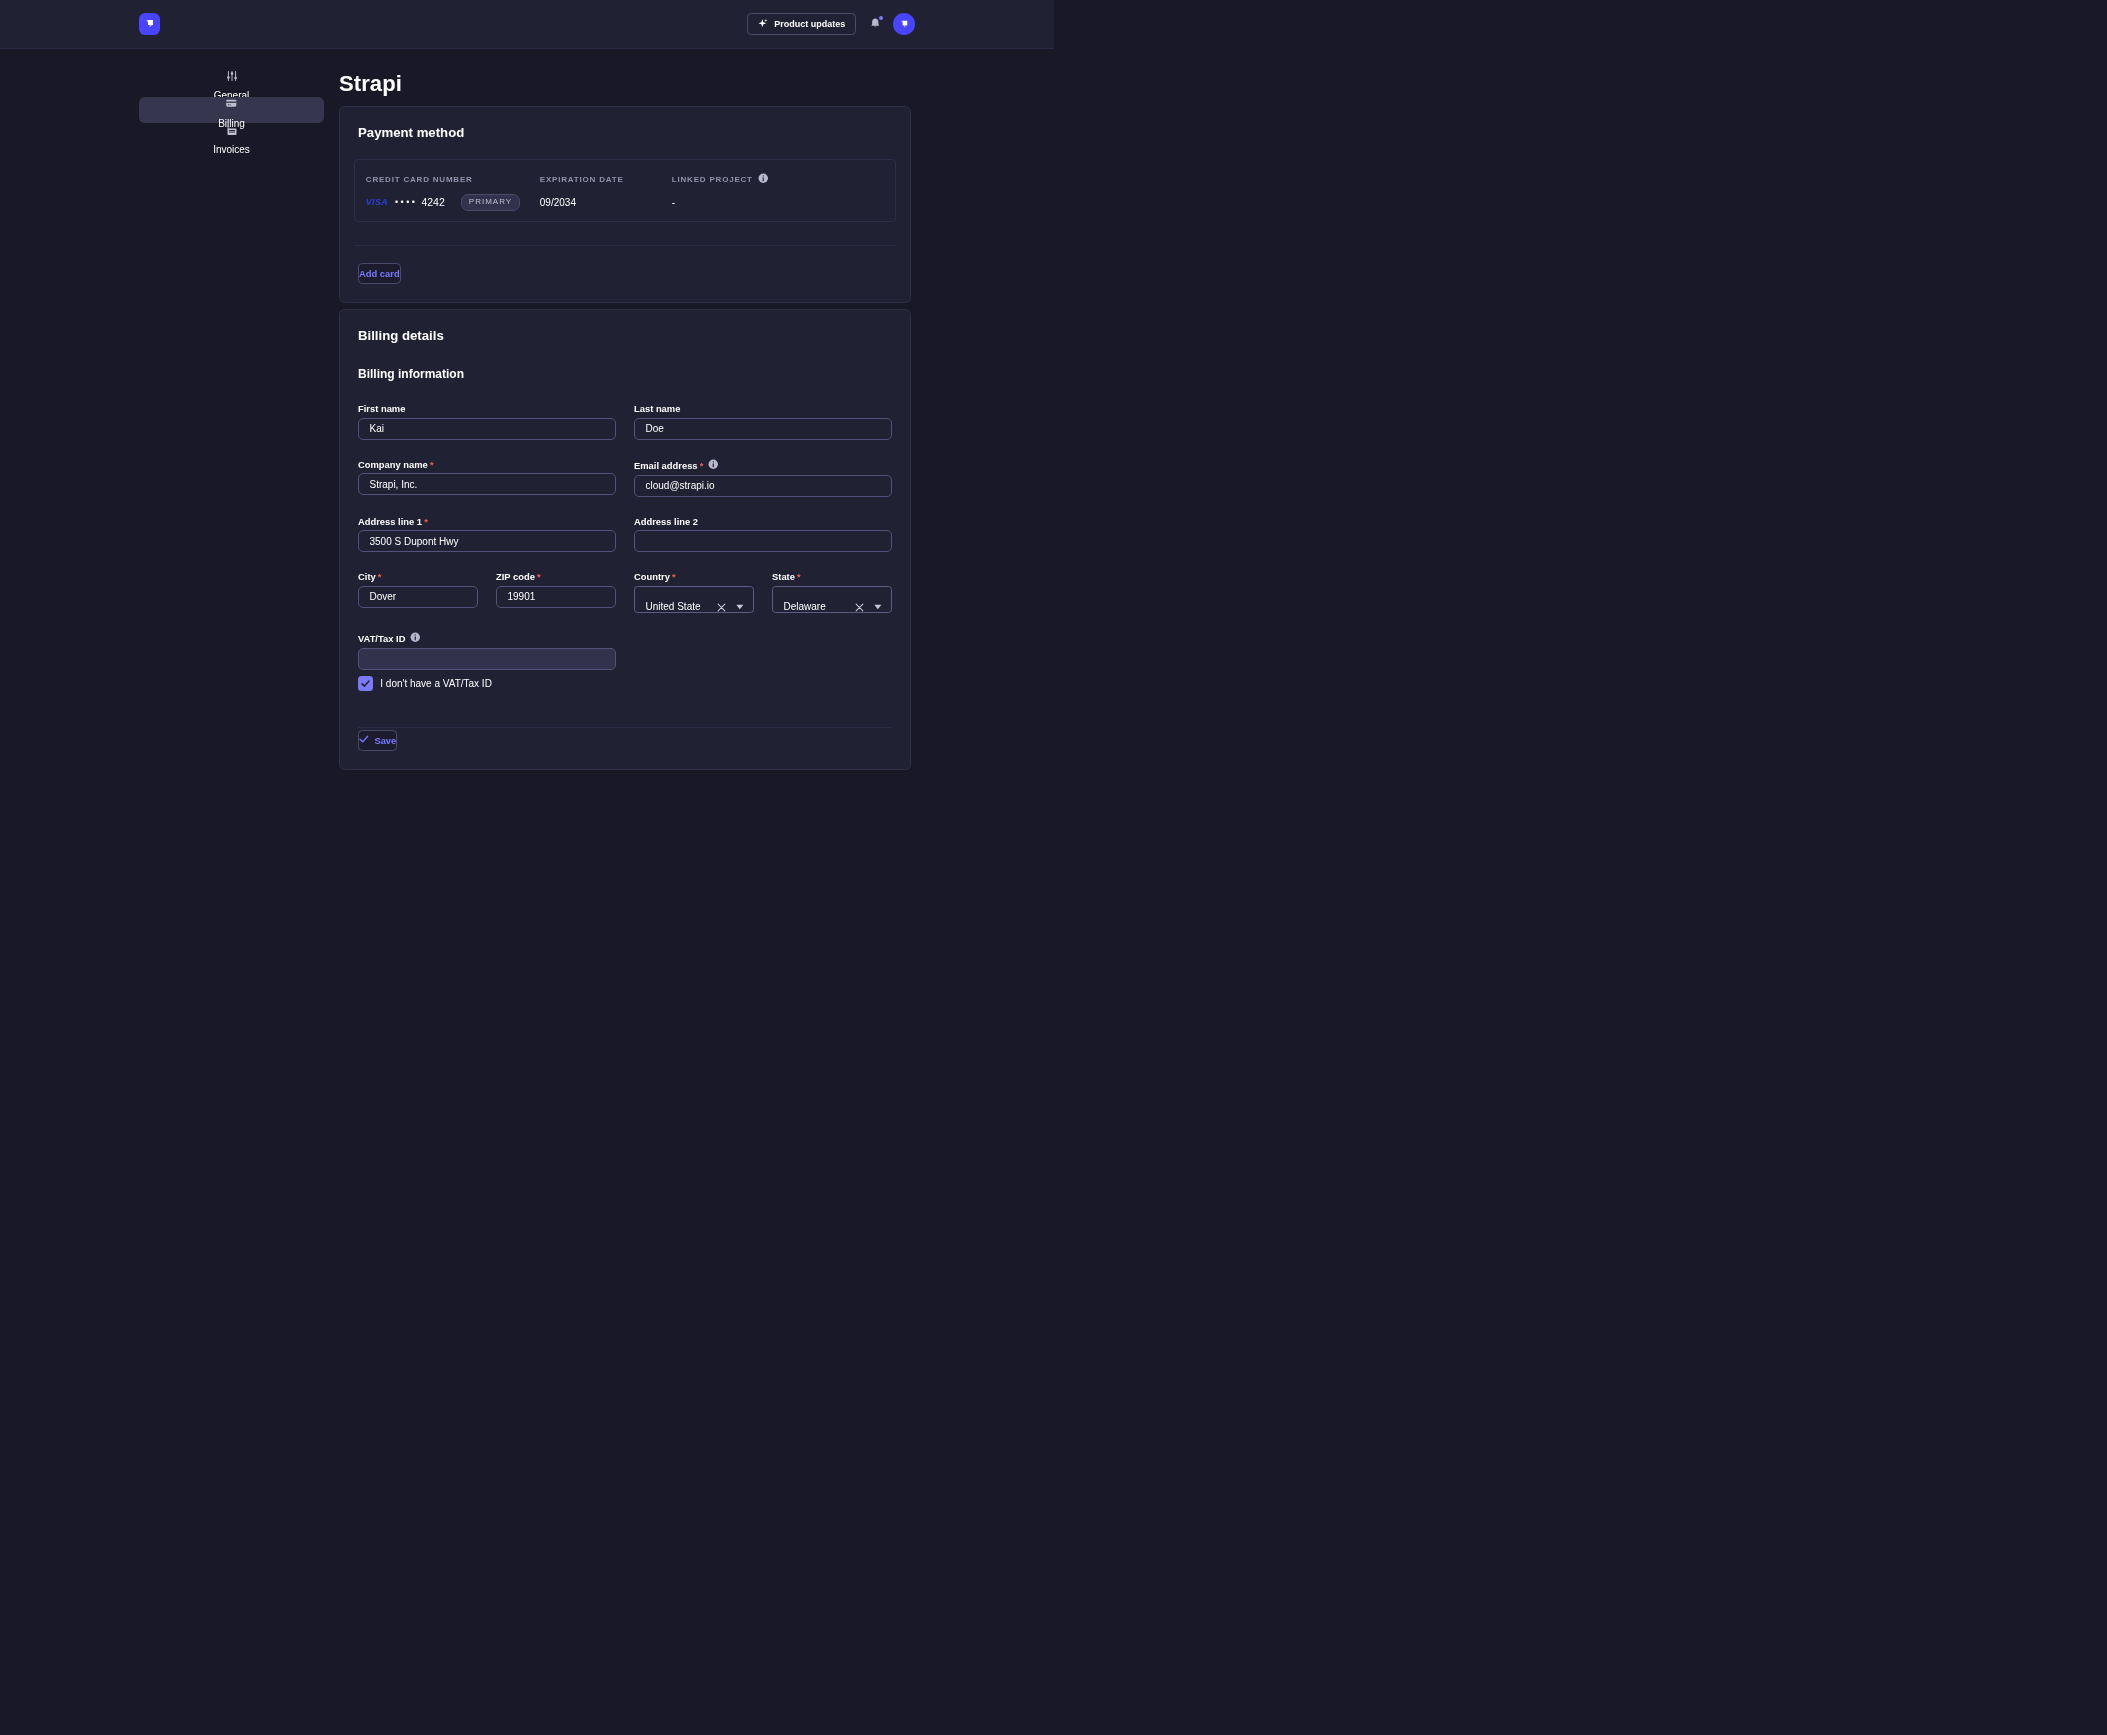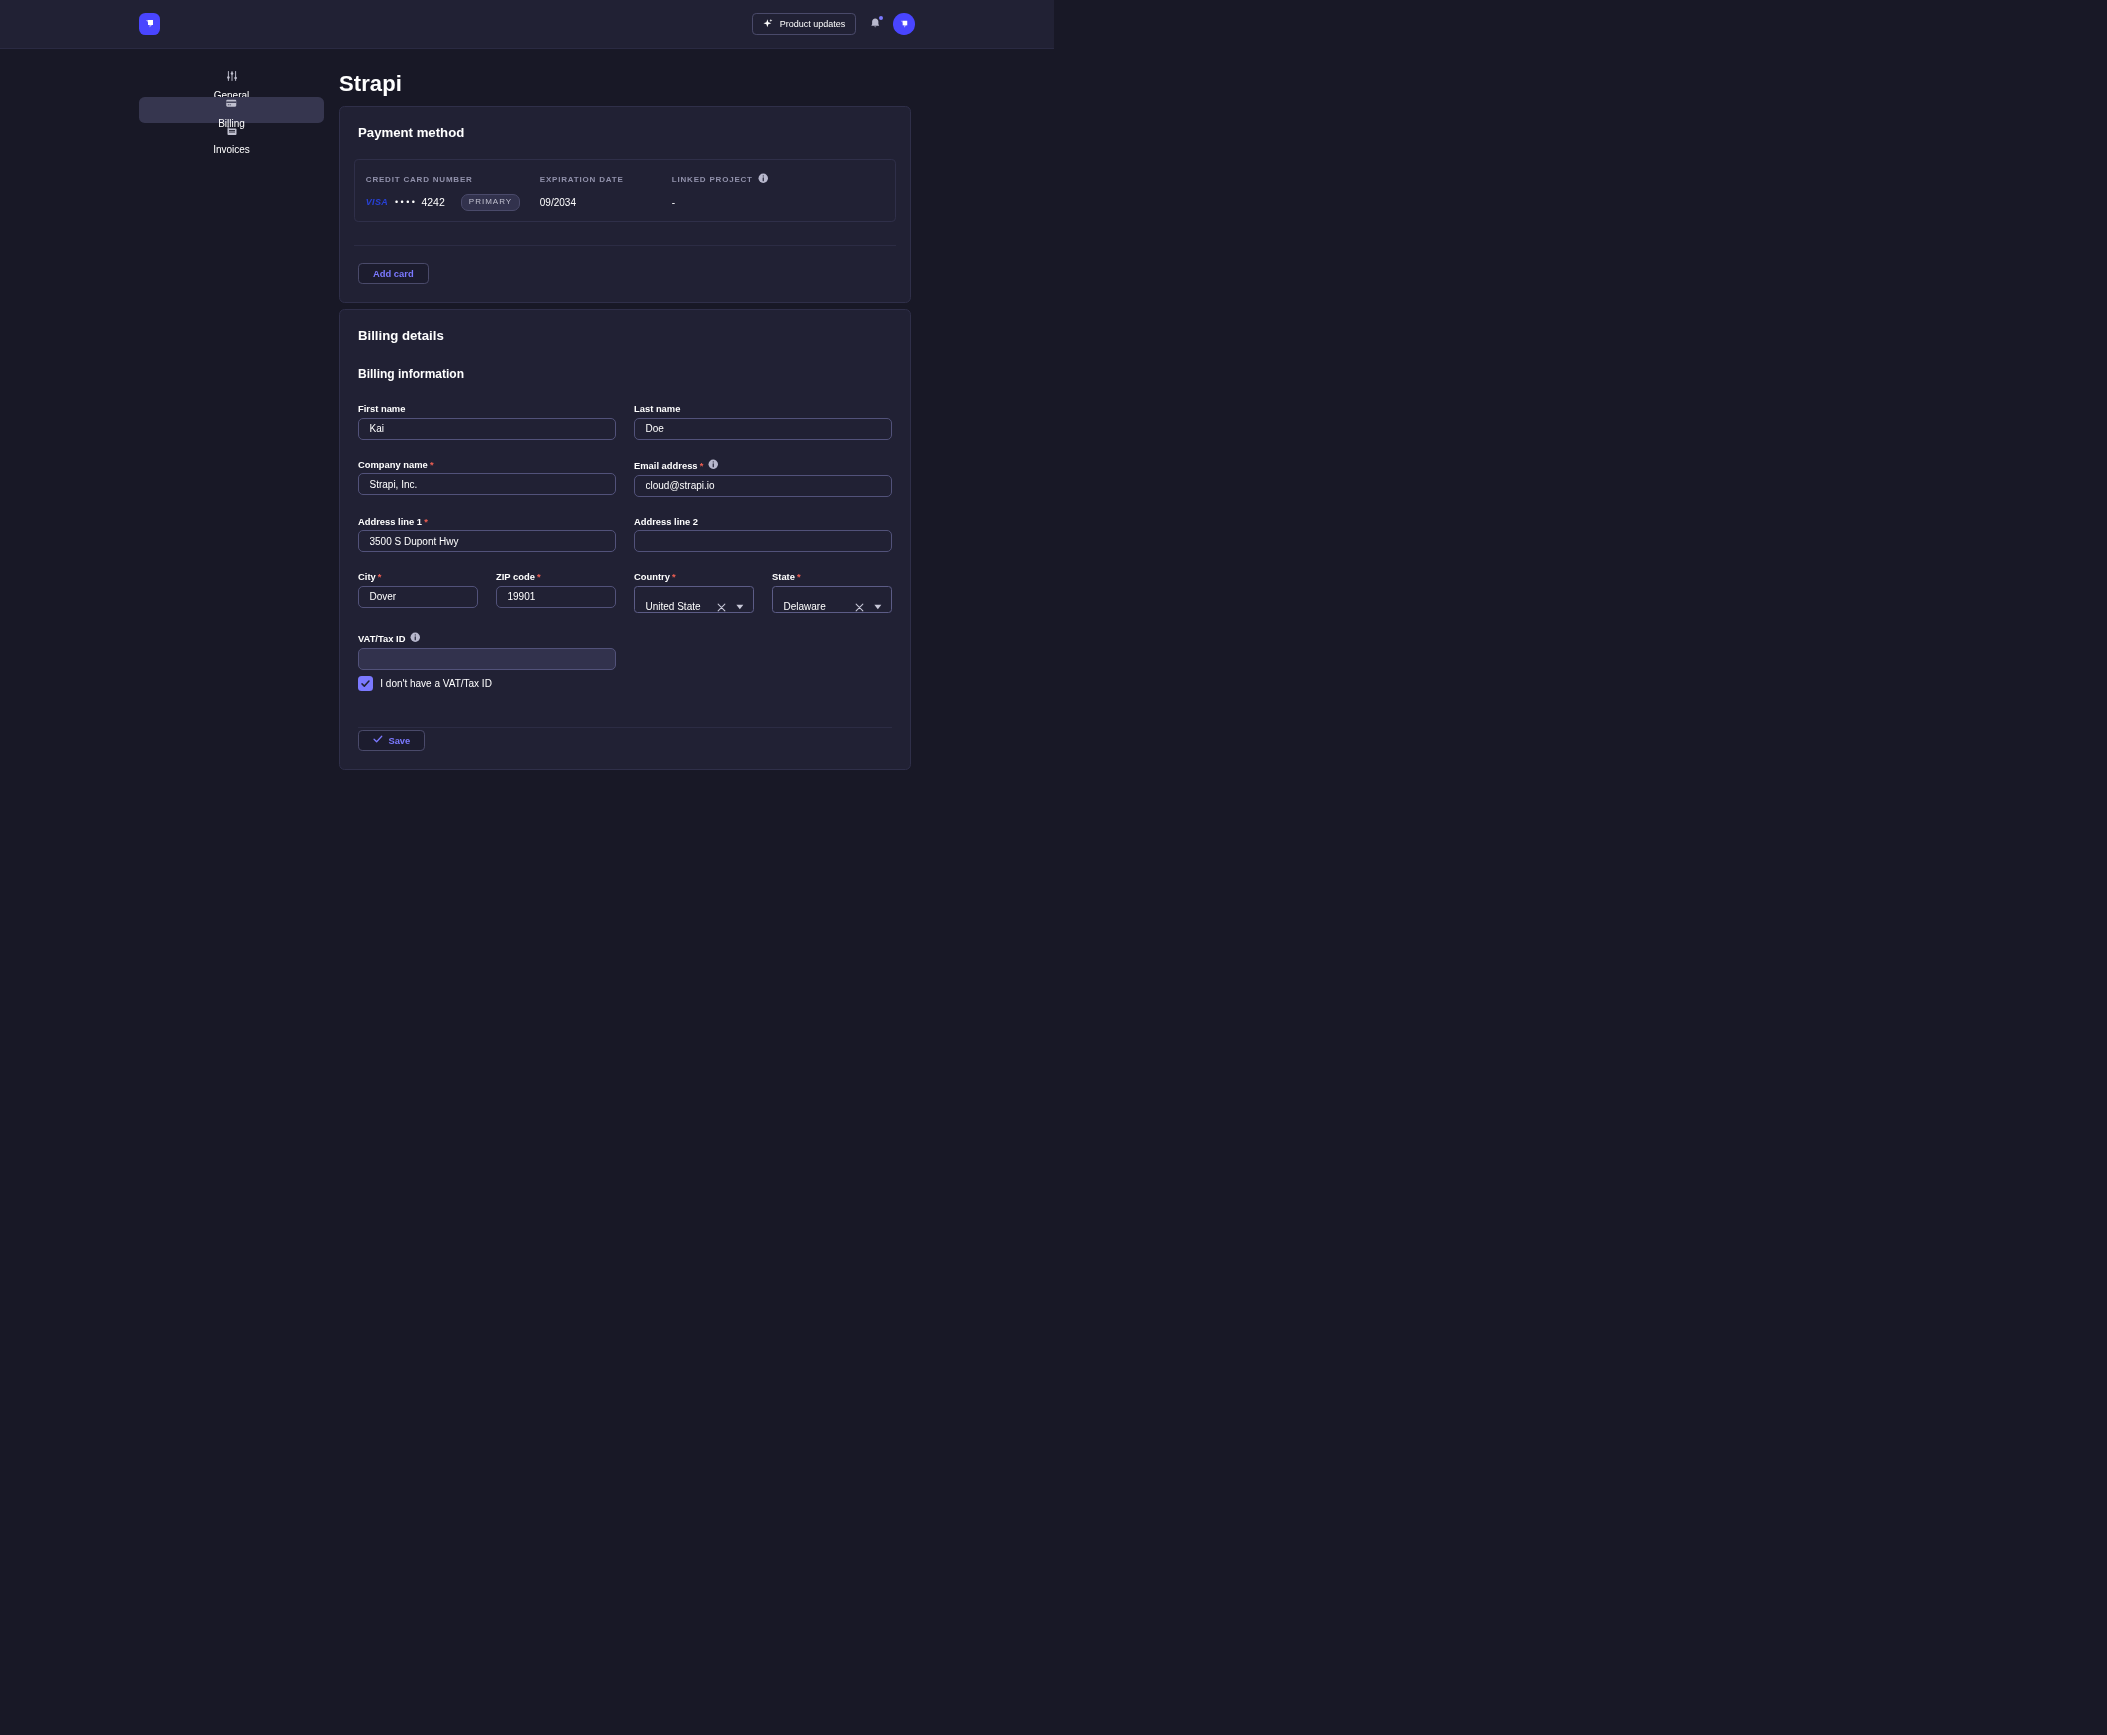--- a/index.html
+++ b/index.html
@@ -19,21 +19,21 @@
     display:flex; align-items:center; padding:0 139px;
   }
   .logo-box {
     width:21px; height:21.6px; border-radius:6.3px; background:#4945ff;
     display:flex; align-items:center; justify-content:center; cursor:pointer;
   }
   .header-right { margin-left:auto; display:flex; align-items:center; gap:11px; }
   .btn-updates {
     height:21.6px; display:inline-flex; align-items:center; gap:6.3px;
     background:transparent; border:0.7px solid #4a4a6a; border-radius:4.2px;
-    color:#ffffff; font-size:9px; font-weight:400; padding:0 9.8px;
+    color:#ffffff; font-size:9px; font-weight:700; padding:0 9.8px;
     font-family:inherit; cursor:pointer;
   }
   .bell-wrap { position:relative; width:15.3px; height:15.3px; display:flex; align-items:center; justify-content:center; cursor:pointer; }
   .bell-dot { position:absolute; top:-0.7px; right:-0.7px; width:4.2px; height:4.2px; border-radius:50%; background:#7b79ff; }
   .avatar {
     width:21.6px; height:21.6px; border-radius:50%; background:#4945ff;
     display:flex; align-items:center; justify-content:center; cursor:pointer;
   }
 
   
@@ -74,21 +74,21 @@
     margin-left:16px; background:#32324d; border:0.7px solid #4a4a6a; border-radius:7px;
     font-size:8px; font-weight:500; letter-spacing:1px; color:#c0c0cf;
     padding:3.5px 7px; line-height:1;
   }
   .divider { height:0.7px; background:#2c2c44; margin-top:23px; }
   .pm-divider { margin-left:-4.2px; margin-right:-4.2px; }
 
   .btn-ghost {
     margin-top:17.4px; height:21.6px; display:inline-flex; align-items:center; gap:5.6px;
     background:#1c1c2e; border:0.7px solid #4a4a6a; border-radius:4.2px;
-    color:#7b79ff; font-size:9.4px; font-weight:600; padding:0 14px;
+    color:#7b79ff; font-size:9.4px; font-weight:600; padding:0 0;
     font-family:inherit; cursor:pointer;
   }
 
   
   .section-sub { margin-top:22px; }
   .grid2 { display:grid; grid-template-columns:1fr 1fr; column-gap:18px; margin-top:19px; }
   .grid4 { display:grid; grid-template-columns:repeat(4,1fr); column-gap:18px; margin-top:19px; }
   .first-row { margin-top:21.6px; }
 
   .field label {

